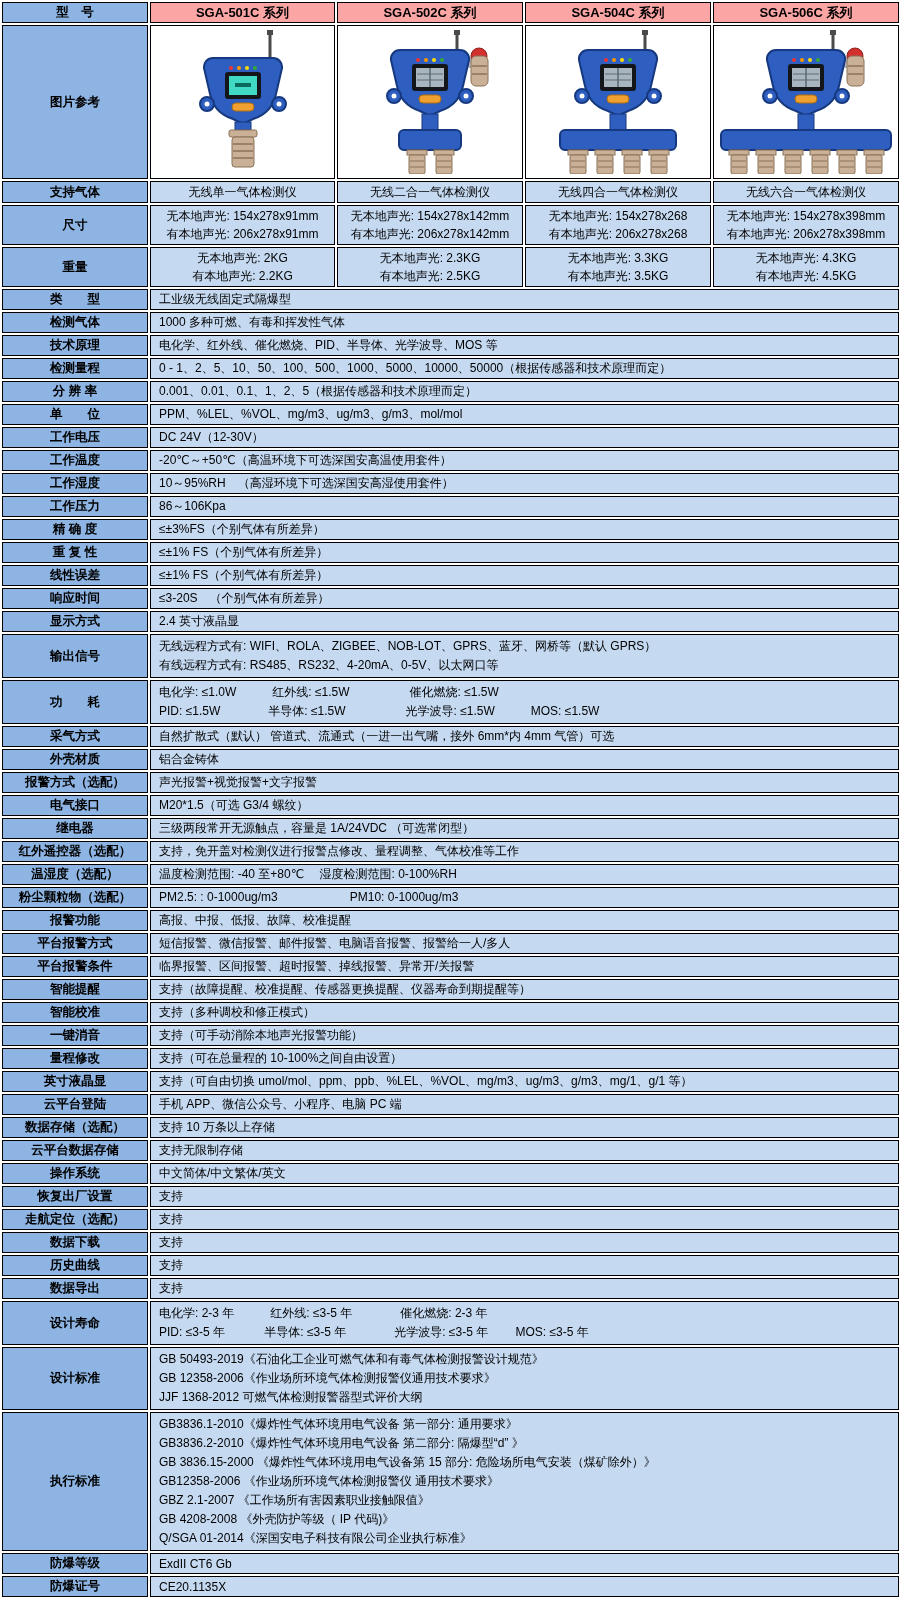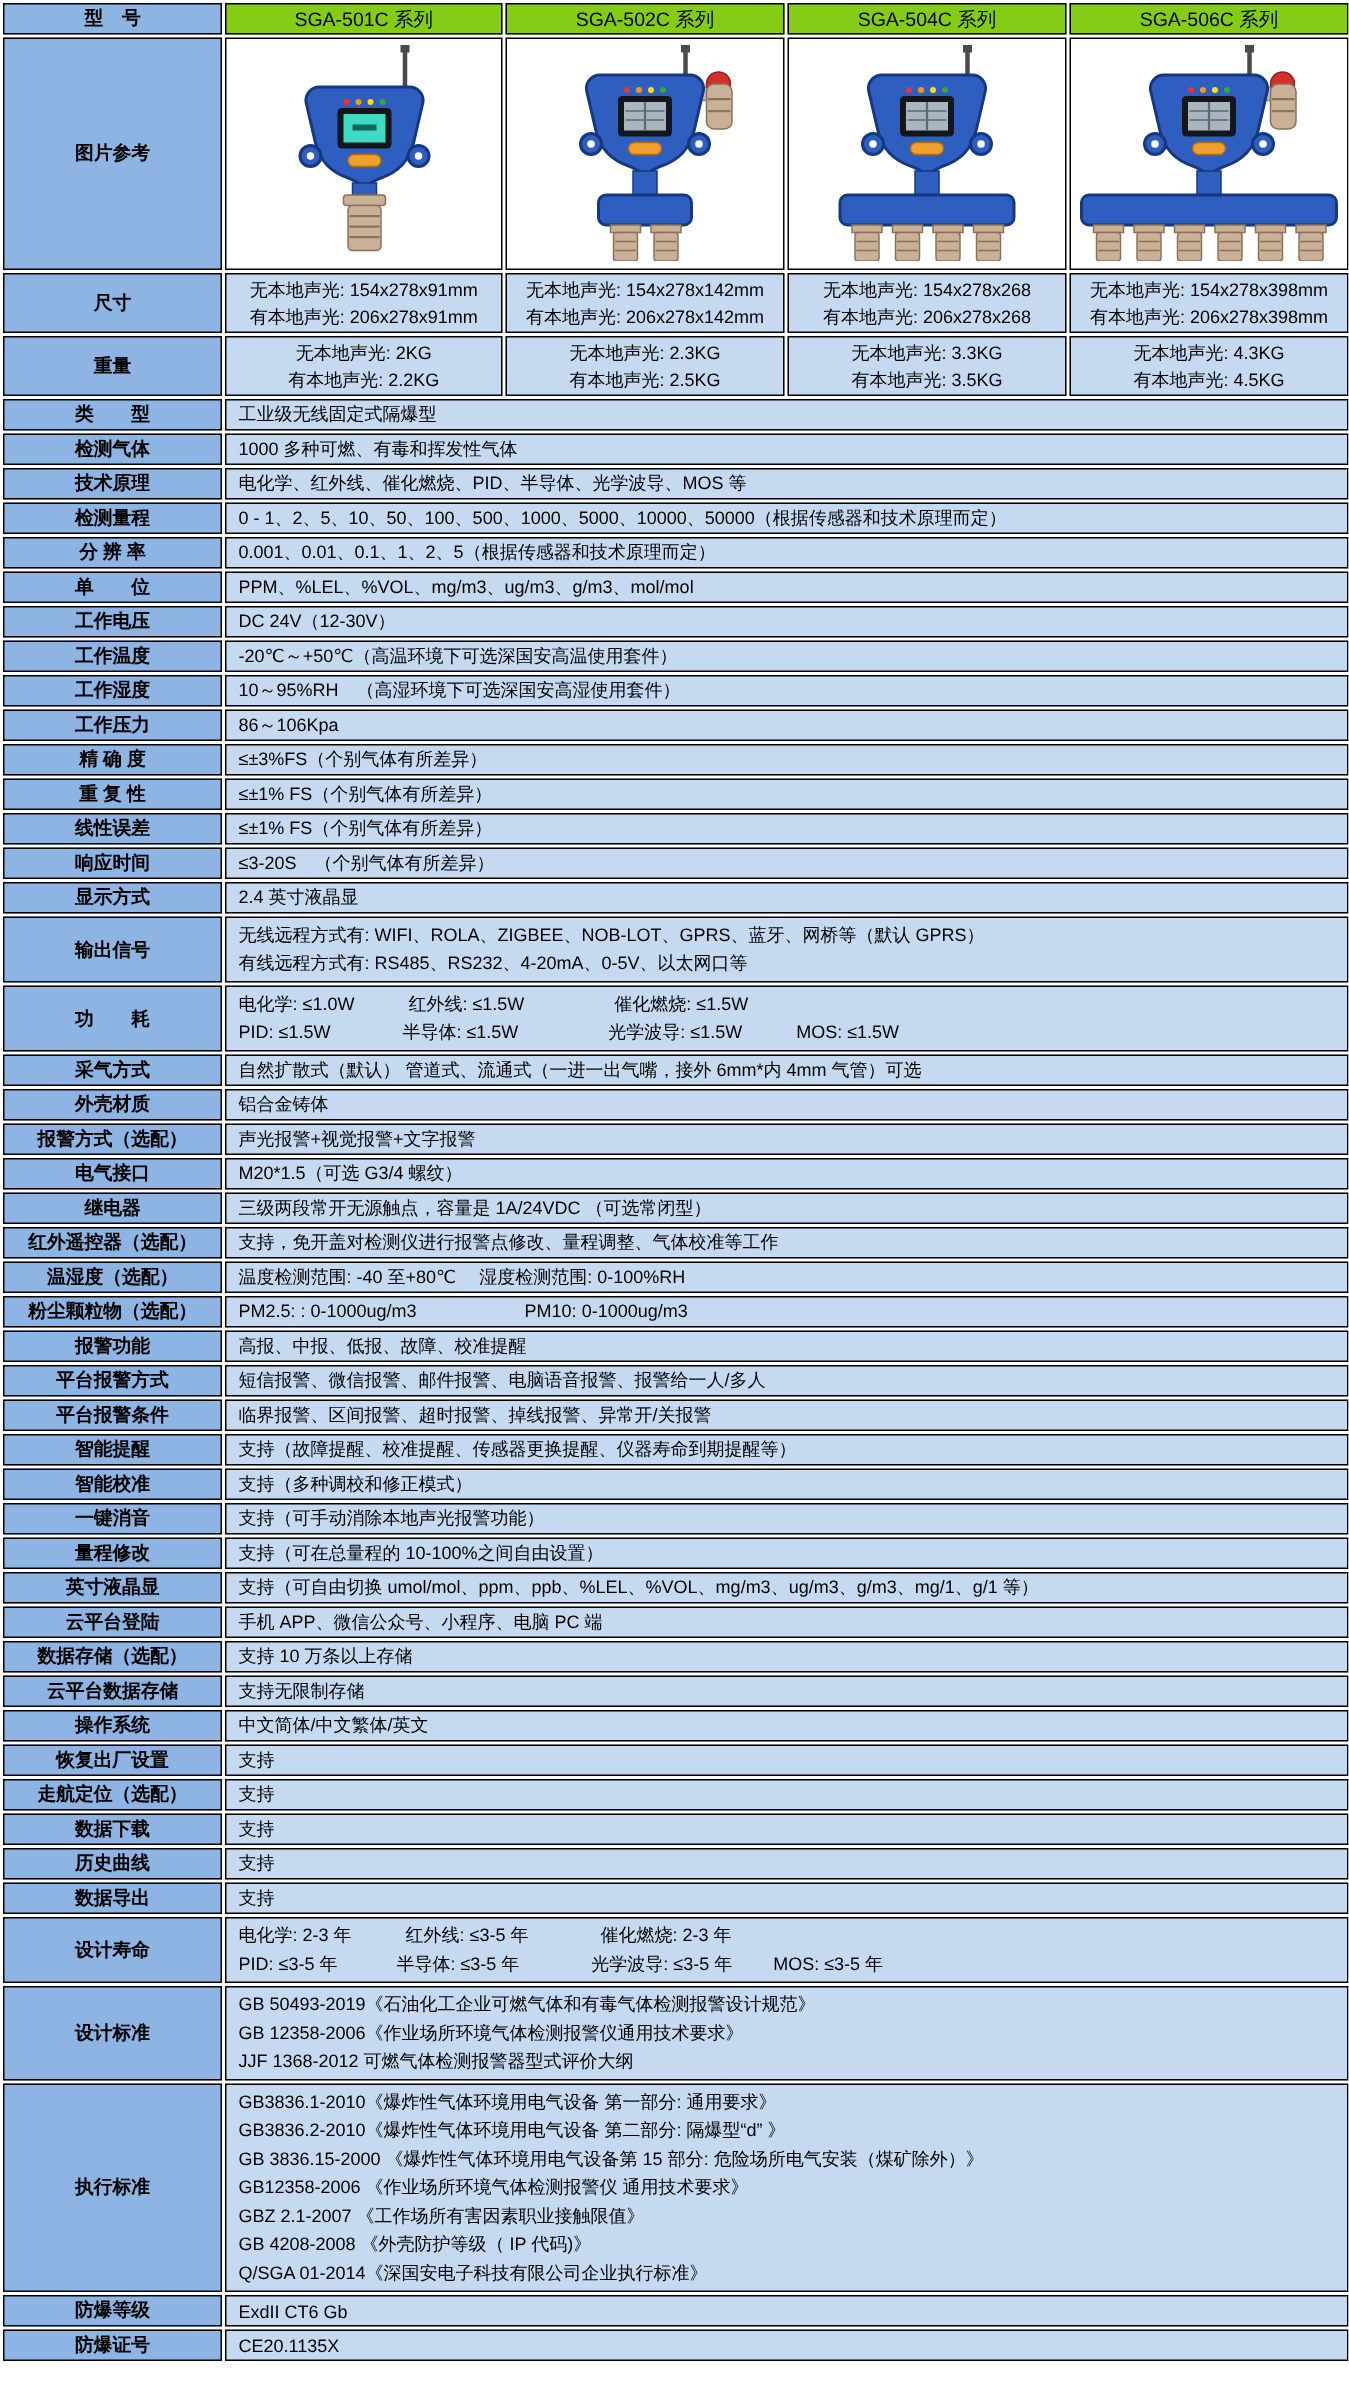--- a/index.html
+++ b/index.html
@@ -1,20 +1,20 @@
 <!DOCTYPE html>
 <html lang="zh"><head>
 <meta charset="utf-8">
 <style>
   html,body{margin:0;padding:0;background:#ffffff;}
   body{width:899px;font-family:"Liberation Sans","DejaVu Sans",sans-serif;color:#000;}
   table.spec{width:899px;table-layout:fixed;border-collapse:separate;border-spacing:2px;background:#ffffff;}
   td,th{box-sizing:border-box;border:1px solid #000;overflow:hidden;font-weight:normal;}
   th.lbl{background:#8DB4E2;font-weight:bold;font-size:12.5px;text-align:center;padding:1px 9px;}
-  th.model{background:#84cc16;font-weight:normal;font-size:13px;text-align:center;height:14px;padding:0 2px;}
+  th.model{background:#fca5a5;font-weight:bold;font-size:13px;text-align:center;height:14px;padding:0 2px;}
   tr.img-row td{background:#ffffff;height:150px;padding:0;text-align:center;vertical-align:middle;}
   td.cval{background:#C5D9F1;font-size:12px;text-align:center;padding:1px 2px;}
   tr.support td{height:22px;}
   tr.twoline td{height:38px;}
   tr.twoline .ln{line-height:18px;}
   td.val{background:#C5D9F1;font-size:12px;text-align:left;padding:1px 8px;height:17px;vertical-align:middle;}
   td.val .ln{line-height:19px;white-space:pre-wrap;}
   tr.mline td.val{padding:2px 8px;}
   .dev-svg{display:inline-block;}
 </style>
@@ -179,20 +179,28 @@
             <rect x="123" y="124" width="20" height="5" fill="#C9B096" stroke="#8A7258"></rect>
             <rect x="125" y="129" width="16" height="19" rx="2" fill="#C9B096" stroke="#8A7258"></rect>
             <line x1="126" y1="135" x2="140" y2="135" stroke="#8A7258"></line>
             <line x1="126" y1="141" x2="140" y2="141" stroke="#8A7258"></line>
             <rect x="150" y="124" width="20" height="5" fill="#C9B096" stroke="#8A7258"></rect>
             <rect x="152" y="129" width="16" height="19" rx="2" fill="#C9B096" stroke="#8A7258"></rect>
             <line x1="153" y1="135" x2="167" y2="135" stroke="#8A7258"></line>
             <line x1="153" y1="141" x2="167" y2="141" stroke="#8A7258"></line>
           </svg></td>
       </tr>
+    <tr class="support">
+      <th class="lbl">支持气体</th>
+
+    <td class="cval">无线单一气体检测仪</td>
+        <td class="cval">无线二合一气体检测仪</td>
+        <td class="cval">无线四合一气体检测仪</td>
+        <td class="cval">无线六合一气体检测仪</td>
+      </tr>
     <tr class="twoline">
       <th class="lbl">尺寸</th>
 
     <td class="cval">
           <div class="ln">无本地声光: 154x278x91mm</div>
           <div class="ln">有本地声光: 206x278x91mm</div>
         </td>
         <td class="cval">
           <div class="ln">无本地声光: 154x278x142mm</div>
           <div class="ln">有本地声光: 206x278x142mm</div>

